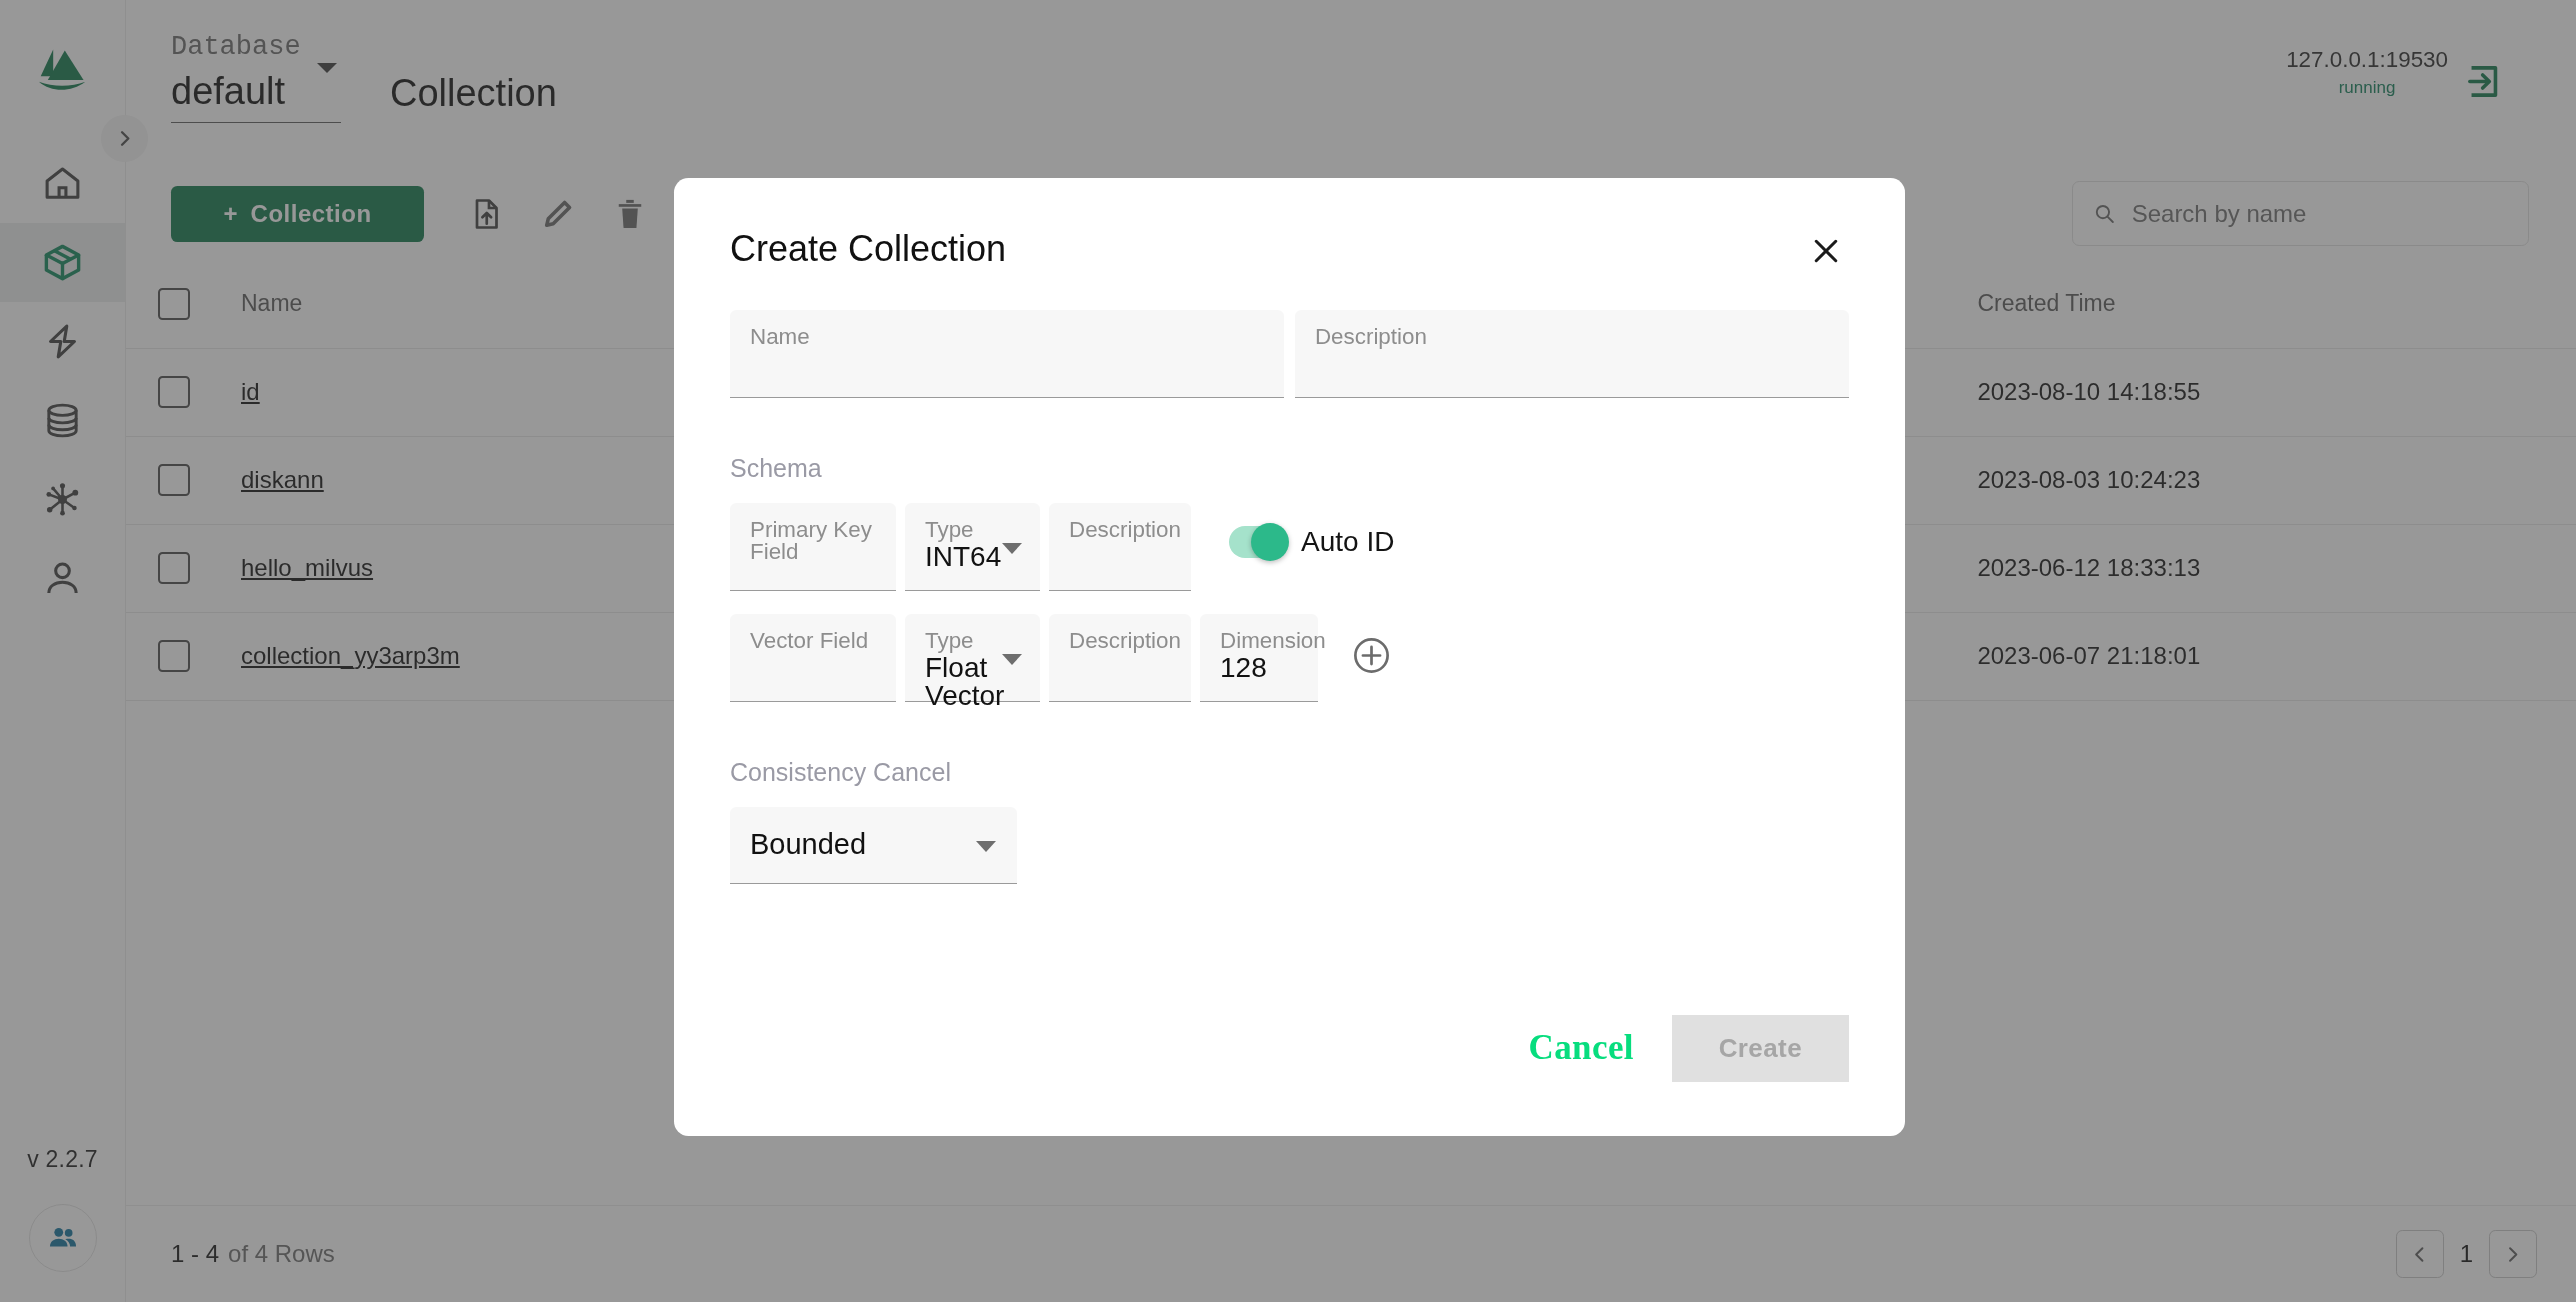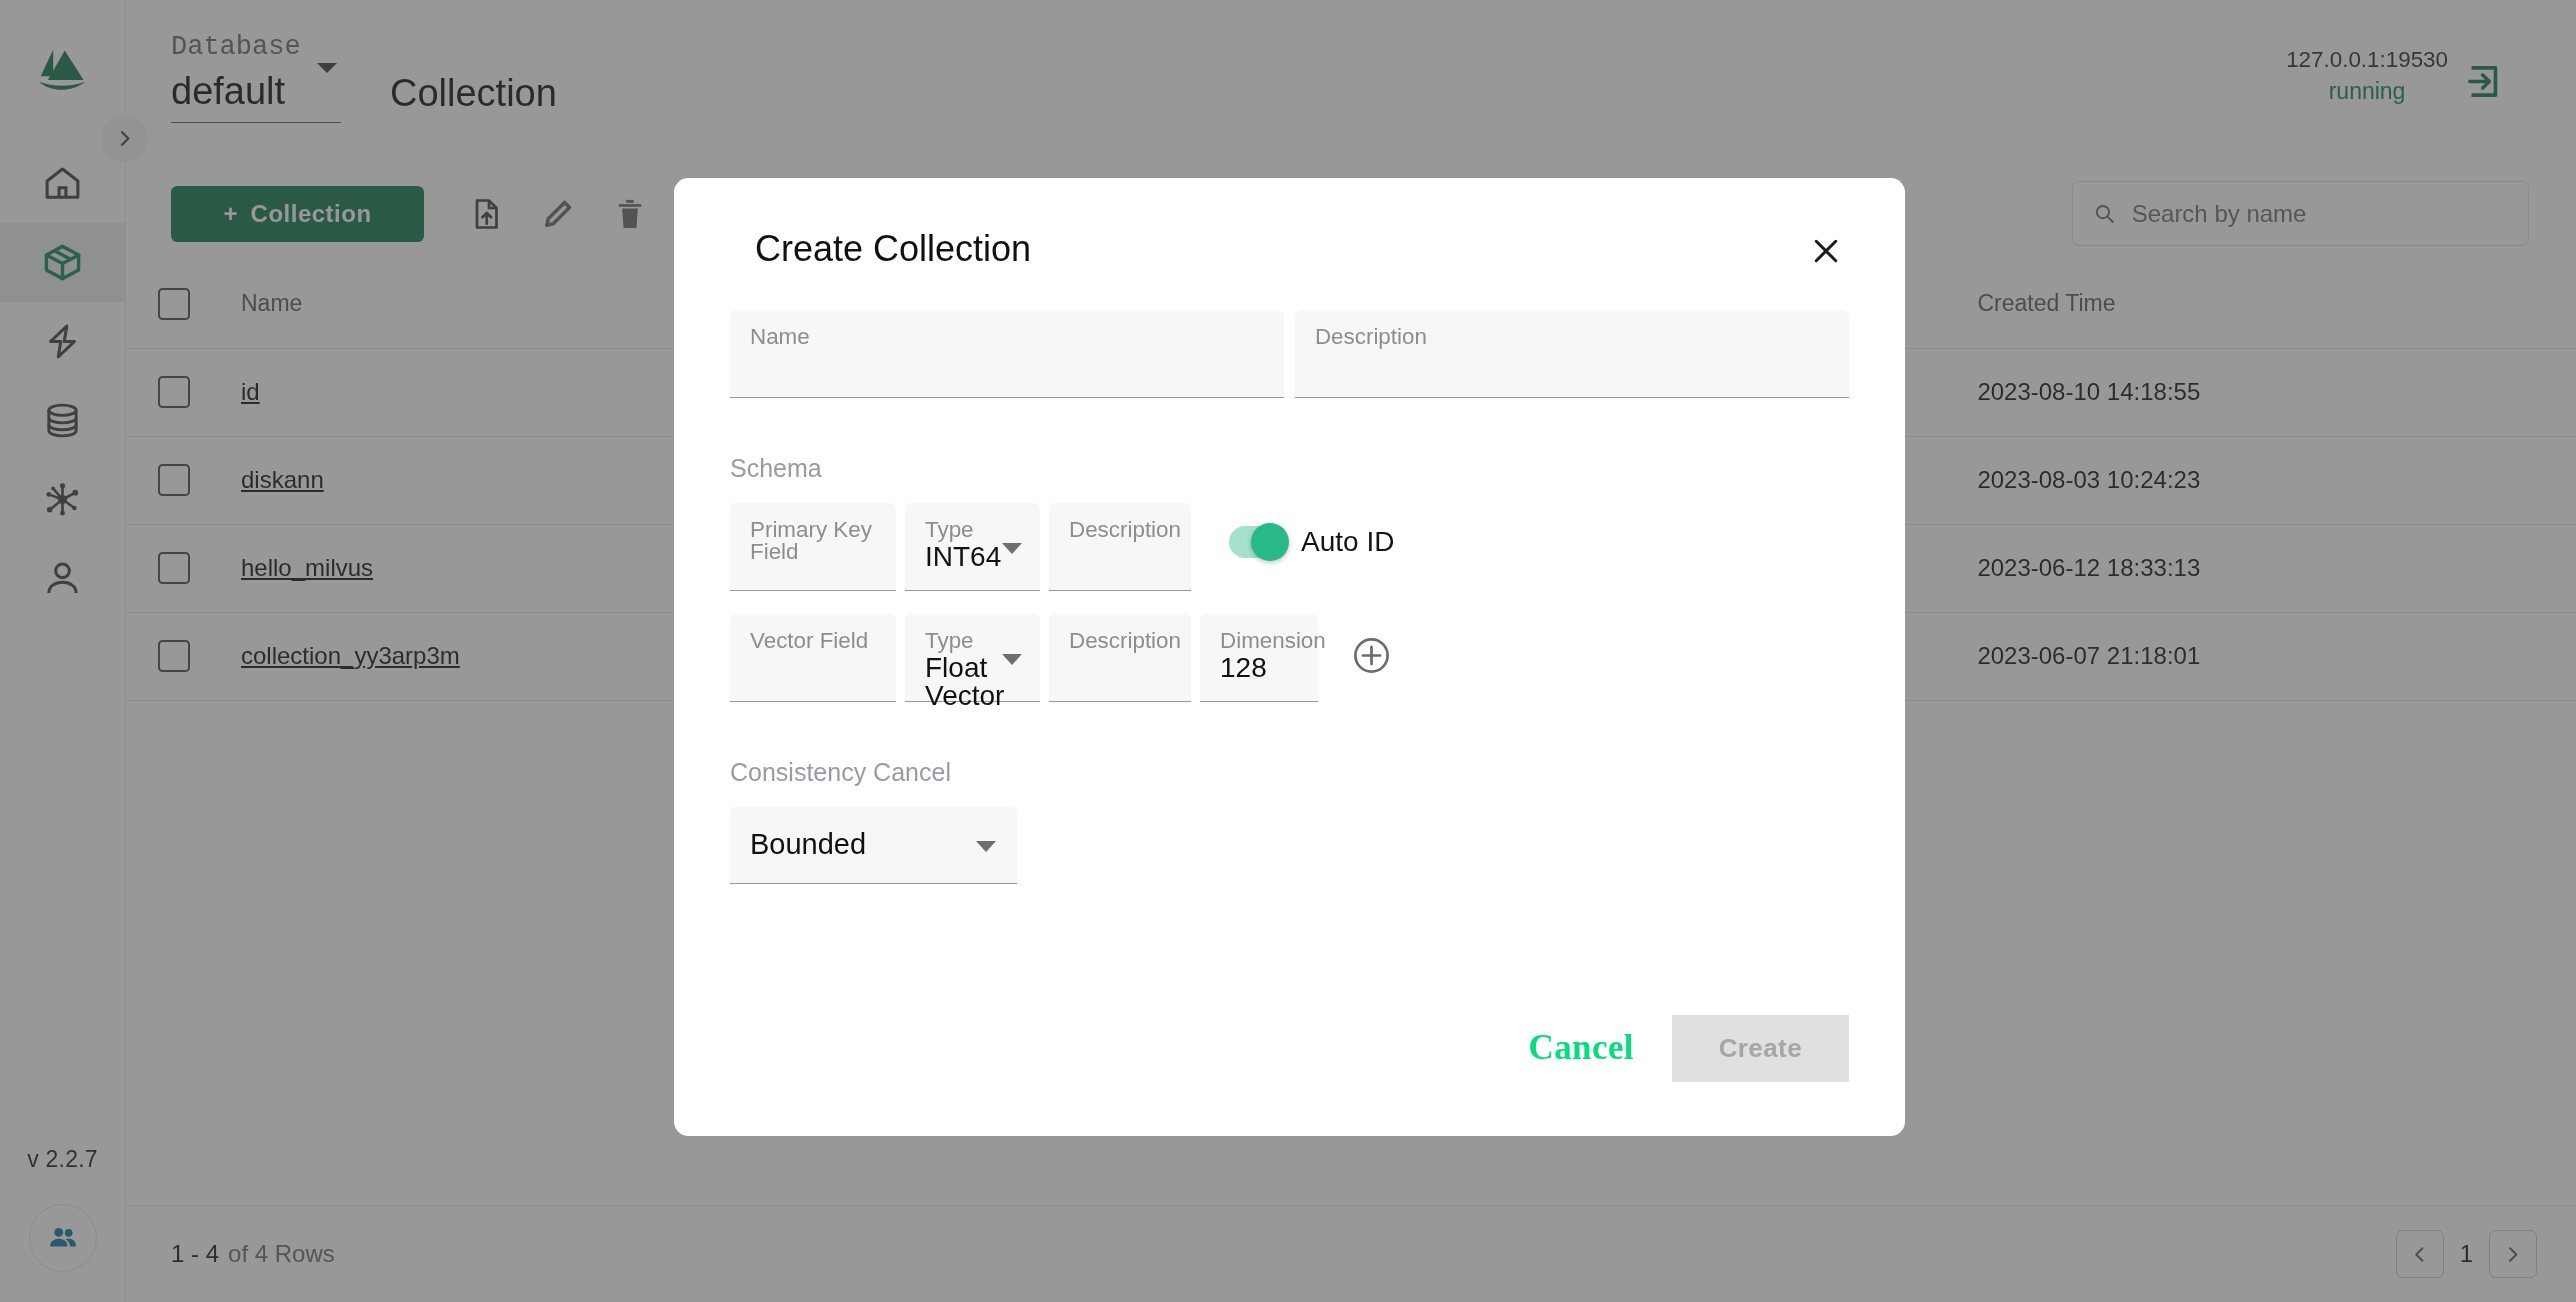--- a/index.html
+++ b/index.html
@@ -87,21 +87,21 @@
   }
   .page-title {
     font-size: 38px; color: #101010; margin-left: 49px; margin-top: 45px;
     white-space: nowrap;
   }
   .conn-box {
     position: absolute; right: 128px; top: 47px;
     text-align: center;
   }
   .conn-addr { font-size: 22.4px; color: #2b2b2b; white-space: nowrap; }
-  .conn-status { font-size: 23px; color: #12805c; margin-top: 5.4px; }
+  .conn-status { font-size: 17px; color: #12805c; margin-top: 5.4px; }
   .disconnect-btn {
     position: absolute; right: 72px; top: 61px;
     width: 41px; height: 41px; cursor: pointer;
   }
 
   .toolbar {
     height: 93px; flex: none;
     display: flex; align-items: center;
     padding: 0 47px 0 45px;
     position: relative;
@@ -194,21 +194,21 @@
     width: 1231px; height: 958px;
     background: #ffffff;
     border-radius: 14.4px;
     z-index: 60;
     padding: 50px 56px 0 56px;
   }
   .modal-head {
     display: flex; align-items: flex-start; justify-content: space-between;
     margin-bottom: 39px;
   }
-  .modal-title { font-size: 36px; color: #111111; margin-left: 25px; }
+  .modal-title { font-size: 36px; color: #111111; }
   .close-x {
     width: 39px; height: 39px; cursor: pointer; margin-top: 3.6px; margin-right: 3.6px;
     display: flex; align-items: center; justify-content: center;
   }
 
   .fld {
     background: #f7f7f7;
     border-bottom: 1.8px solid #9a9a9a;
     border-radius: 6.3px 6.3px 0 0;
     padding: 16px 20px 0 20px;

